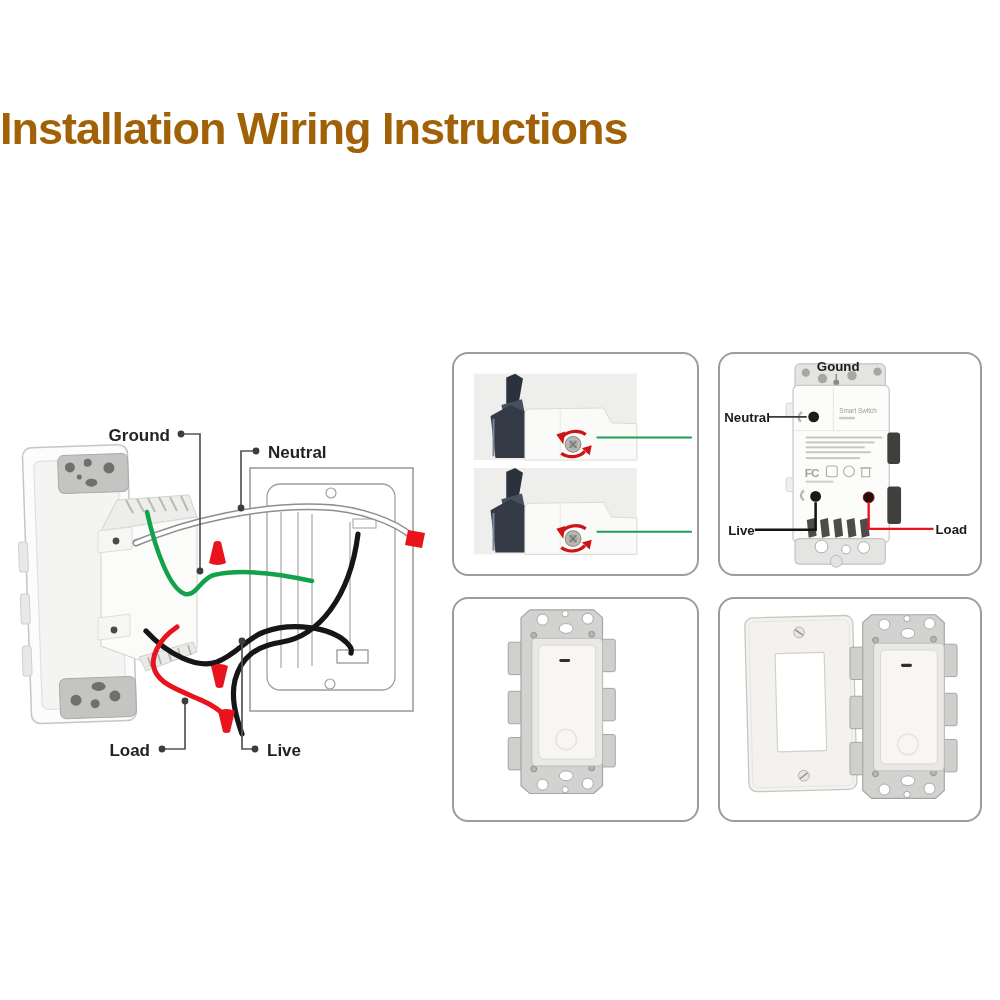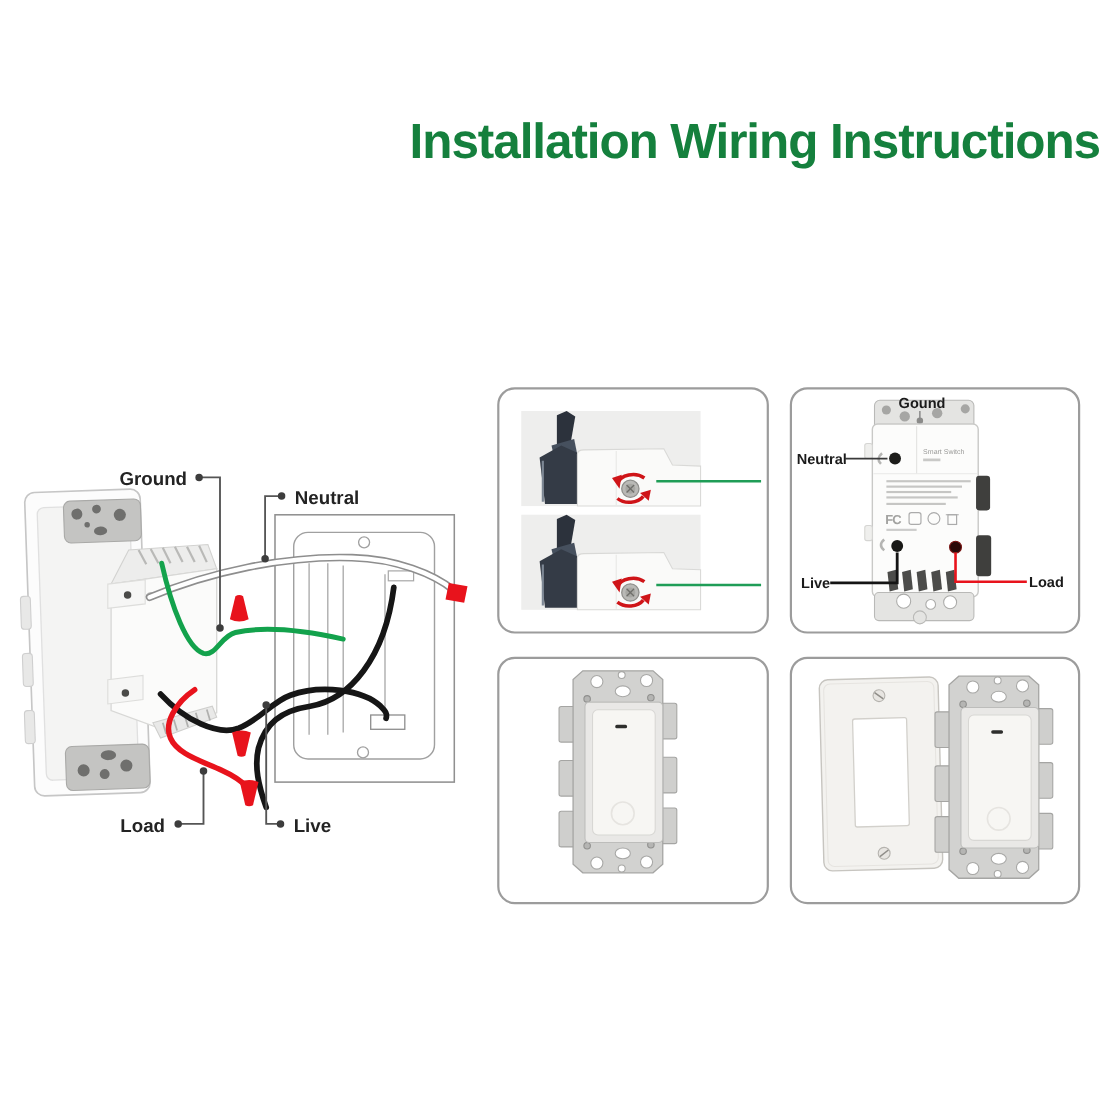--- a/index.html
+++ b/index.html
@@ -1,19 +1,19 @@
 <!DOCTYPE html>
 <html><head>
 <meta charset="utf-8">
 <style>
   html,body{margin:0;padding:0;background:#ffffff;}
   #stage{position:relative;width:1000px;height:1000px;background:#ffffff;overflow:hidden;
          font-family:"Liberation Sans",sans-serif;}
-  #title{position:absolute;left:0;top:103px;width:1000px;text-align:right;
-         font-size:45px;font-weight:700;letter-spacing:-1px;color:#15803d;}
+  #title{position:absolute;left:0;top:103px;width:1000px;text-align:left;
+         font-size:45px;font-weight:700;letter-spacing:-1px;color:#a16207;}
   .panel{position:absolute;border:2px solid #9c9c9c;border-radius:16px;background:#ffffff;
          box-sizing:border-box;overflow:hidden;}
   .panel svg{position:absolute;left:0;top:0;width:100%;height:100%;}
   #p1{left:452px;top:352px;width:247px;height:224px;}
   #p2{left:718px;top:352px;width:264px;height:224px;}
   #p3{left:452px;top:597px;width:247px;height:225px;}
   #p4{left:718px;top:597px;width:264px;height:225px;}
   #wiring{position:absolute;left:0;top:405px;width:445px;height:375px;}
   text{font-family:"Liberation Sans",sans-serif;}
   .dlabel{font-size:17px;font-weight:700;fill:#232323;}

